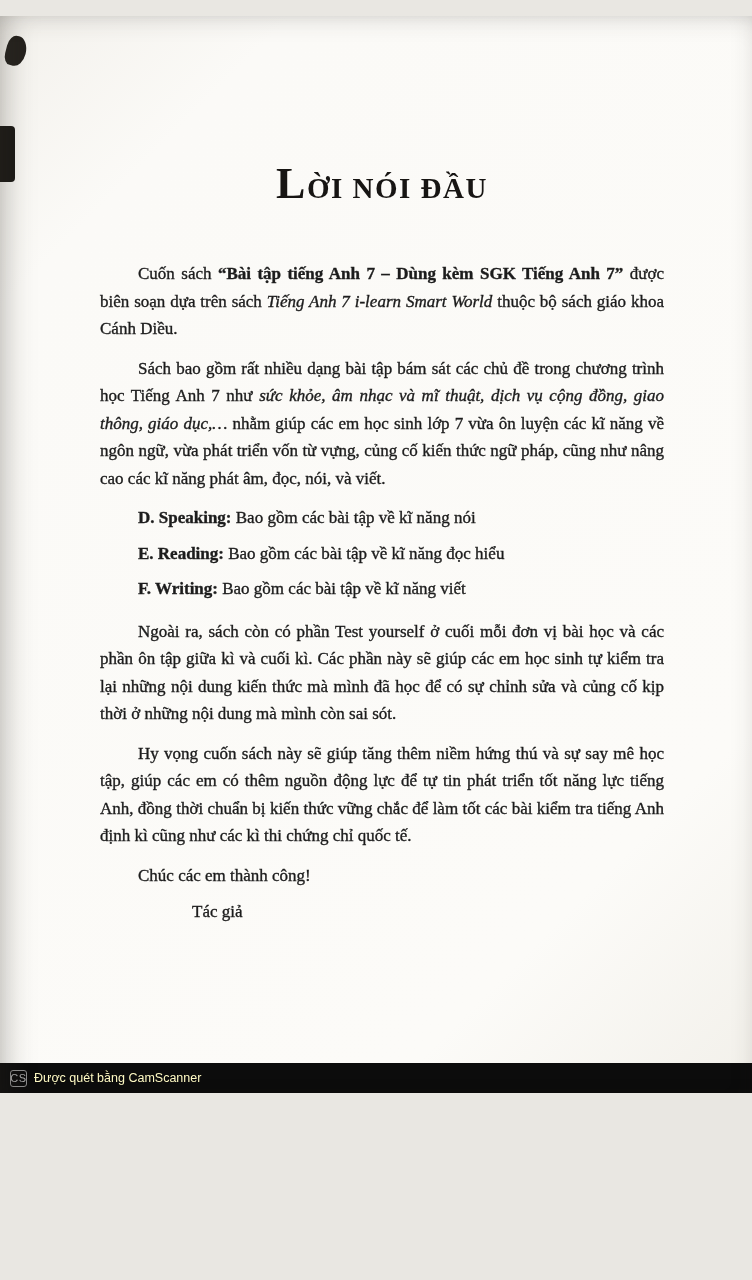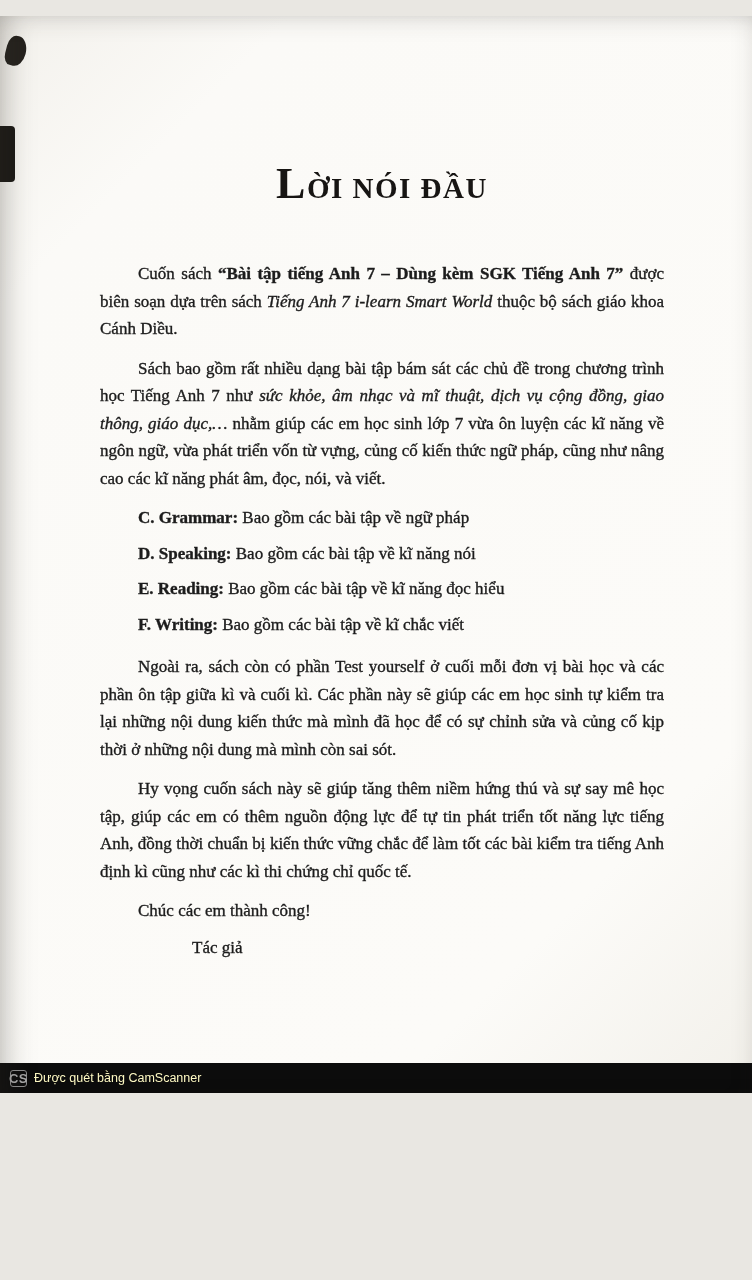--- a/index.html
+++ b/index.html
@@ -67,21 +67,21 @@
     position:absolute;left:0;right:0;bottom:0;height:30px;
     background:#0c0c0c;
     display:flex;align-items:center;gap:7px;
     padding:0 10px;box-sizing:border-box;
     font-family:"Liberation Sans","DejaVu Sans",sans-serif;
   }
   .cs-icon{
     display:inline-flex;align-items:center;justify-content:center;
     width:15px;height:15px;
     border:1px solid #8d8d8d;border-radius:3px;
-    color:#a8a8a8;font-size:13px;font-weight:700;letter-spacing:.5px;
+    color:#a8a8a8;font-size:11px;font-weight:400;letter-spacing:.5px;
     flex:0 0 auto;
   }
   .cs-text{color:#fef9c3;font-size:12.5px;}
 </style>
 </head>
 <body>
 
 <div class="scan-page">
 
   <div class="artifact-corner"></div>
@@ -90,24 +90,23 @@
   <div class="content">
 
     <h1 class="title"><span class="cap">L</span><span>ỜI NÓI ĐẦU</span></h1>
 
     <p class="para"><span>Cuốn sách </span><span class="bi">“Bài tập tiếng Anh 7 – Dùng kèm SGK Tiếng Anh 7”</span><span> được biên soạn dựa trên sách </span><span class="i">Tiếng Anh 7 i-learn Smart World</span><span> thuộc bộ sách giáo khoa Cánh Diều.</span></p>
 
     <p class="para"><span>Sách bao gồm rất nhiều dạng bài tập bám sát các chủ đề trong chương trình học Tiếng Anh 7 như </span><span class="i">sức khỏe, âm nhạc và mĩ thuật, dịch vụ cộng đồng, giao thông, giáo dục,…</span><span> nhằm giúp các em học sinh lớp 7 vừa ôn luyện các kĩ năng về ngôn ngữ, vừa phát triển vốn từ vựng, củng cố kiến thức ngữ pháp, cũng như nâng cao các kĩ năng phát âm, đọc, nói, và viết.</span></p>
 
 
     <ul class="sections">
-      <li><span class="bi">C. Grammar:</span><span> Bao gồm các bài tập về ngữ pháp</span></li>
       <li><span class="bi">D. Speaking:</span><span> Bao gồm các bài tập về kĩ năng nói</span></li>
       <li><span class="bi">E. Reading:</span><span> Bao gồm các bài tập về kĩ năng đọc hiểu</span></li>
-      <li><span class="bi">F. Writing:</span><span> Bao gồm các bài tập về kĩ chắc viết</span></li>
+      <li><span class="bi">F. Writing:</span><span> Bao gồm các bài tập về kĩ năng viết</span></li>
     </ul>
 
     <p class="para">Ngoài ra, sách còn có phần Test yourself ở cuối mỗi đơn vị bài học và các phần ôn tập giữa kì và cuối kì. Các phần này sẽ giúp các em học sinh tự kiểm tra lại những nội dung kiến thức mà mình đã học để có sự chỉnh sửa và củng cố kịp thời ở những nội dung mà mình còn sai sót.</p>
 
     <p class="para">Hy vọng cuốn sách này sẽ giúp tăng thêm niềm hứng thú và sự say mê học tập, giúp các em có thêm nguồn động lực để tự tin phát triển tốt năng lực tiếng Anh, đồng thời chuẩn bị kiến thức vững chắc để làm tốt các bài kiểm tra tiếng Anh định kì cũng như các kì thi chứng chỉ quốc tế.</p>
 
     <p class="closing">Chúc các em thành công!</p>
 
     <p class="author">Tác giả</p>
 

